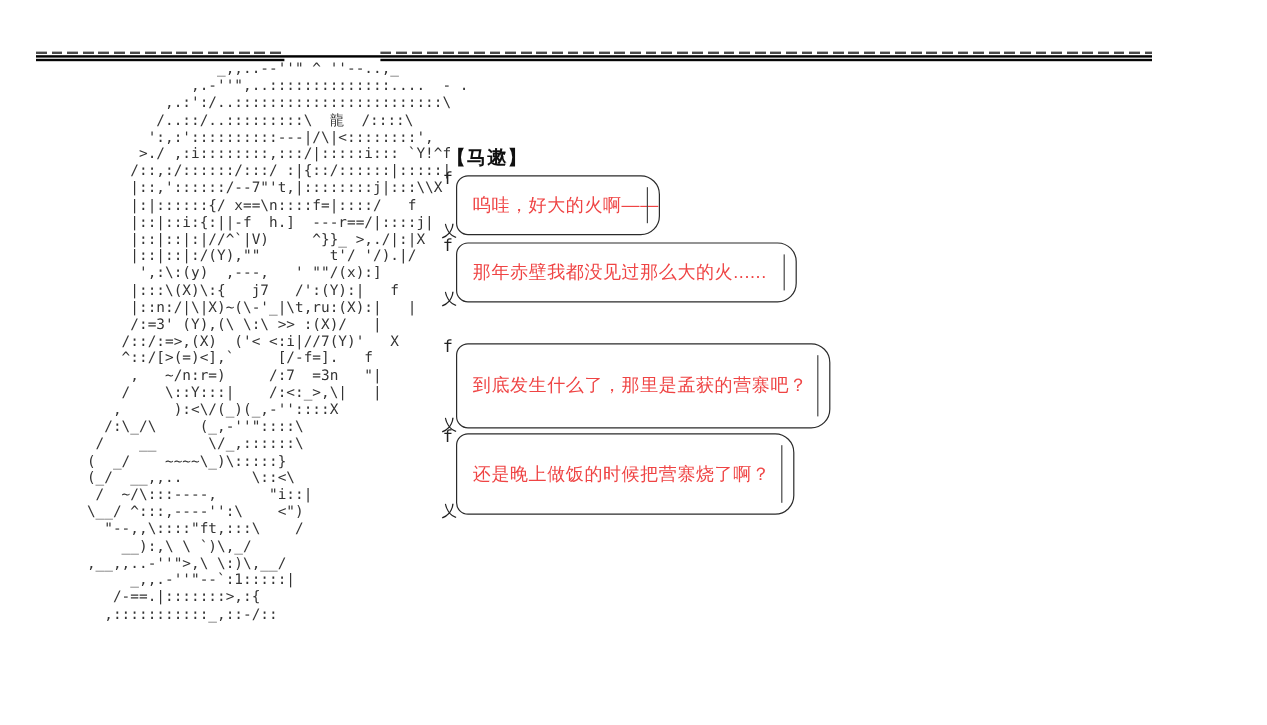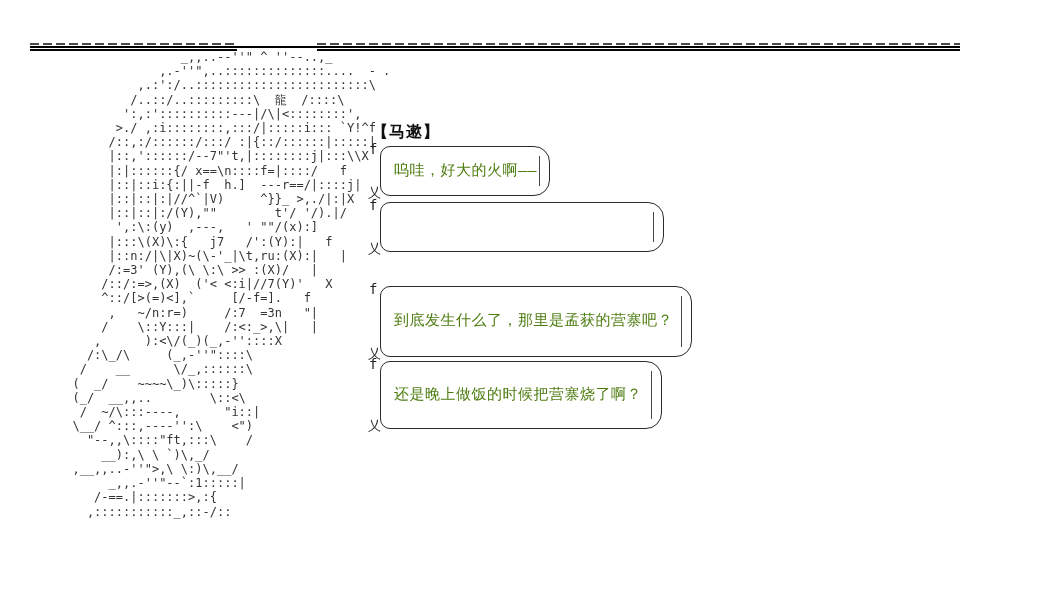--- a/index.html
+++ b/index.html
@@ -18,21 +18,21 @@
       color:#343434;white-space:pre;letter-spacing:0;}
 
   
   #name{position:absolute;left:372px;top:122px;font-size:16px;letter-spacing:1px;color:#101010;font-weight:bold;}
 
   
   .bubble{position:absolute;box-sizing:border-box;background:#ffffff;
           border:1.5px solid #2b2b2b;border-radius:10px 16px 16px 10px;
           display:flex;flex-direction:column;justify-content:center;
           padding:4px 26px 4px 13px;}
-  .bubble .line{font-size:15px;line-height:17px;white-space:nowrap;color:#4d7c0f;letter-spacing:0.5px;font-family:Liberation Mono, monospace;}
+  .bubble .line{font-size:15px;line-height:17px;white-space:nowrap;color:#ef4444;letter-spacing:0.5px;}
   .conn{position:absolute;font-family:"DejaVu Sans Mono",monospace;color:#222;}
   .conn.t{left:-12px;top:-6px;font-size:14px;}
   .conn.b{left:-13px;bottom:-7px;font-size:13px;}
   .rbar{position:absolute;right:9px;top:9px;bottom:9px;width:1px;background:#474747;}
 
   #b1{left:380px;top:146px;width:170px;height:50px;}
   #b2{left:380px;top:202px;width:284px;height:50px;}
   #b3{left:380px;top:286px;width:312px;height:71px;}
   #b4{left:380px;top:361px;width:282px;height:68px;}
 </style>
@@ -86,20 +86,21 @@
   <div id="b1" class="bubble">
     <span class="conn t">f</span>
     <span class="conn b">乂</span>
     <div class="line">呜哇，好大的火啊——</div>
     <i class="rbar"></i>
   </div>
 
   <div id="b2" class="bubble">
     <span class="conn t">f</span>
     <span class="conn b">乂</span>
+    <div class="line">那年赤壁我都没见过那么大的火......</div>
     <i class="rbar"></i>
   </div>
 
   <div id="b3" class="bubble">
     <span class="conn t">f</span>
     <span class="conn b">乂</span>
     <div class="line">到底发生什么了，那里是孟获的营寨吧？</div>
     <i class="rbar"></i>
   </div>
 

